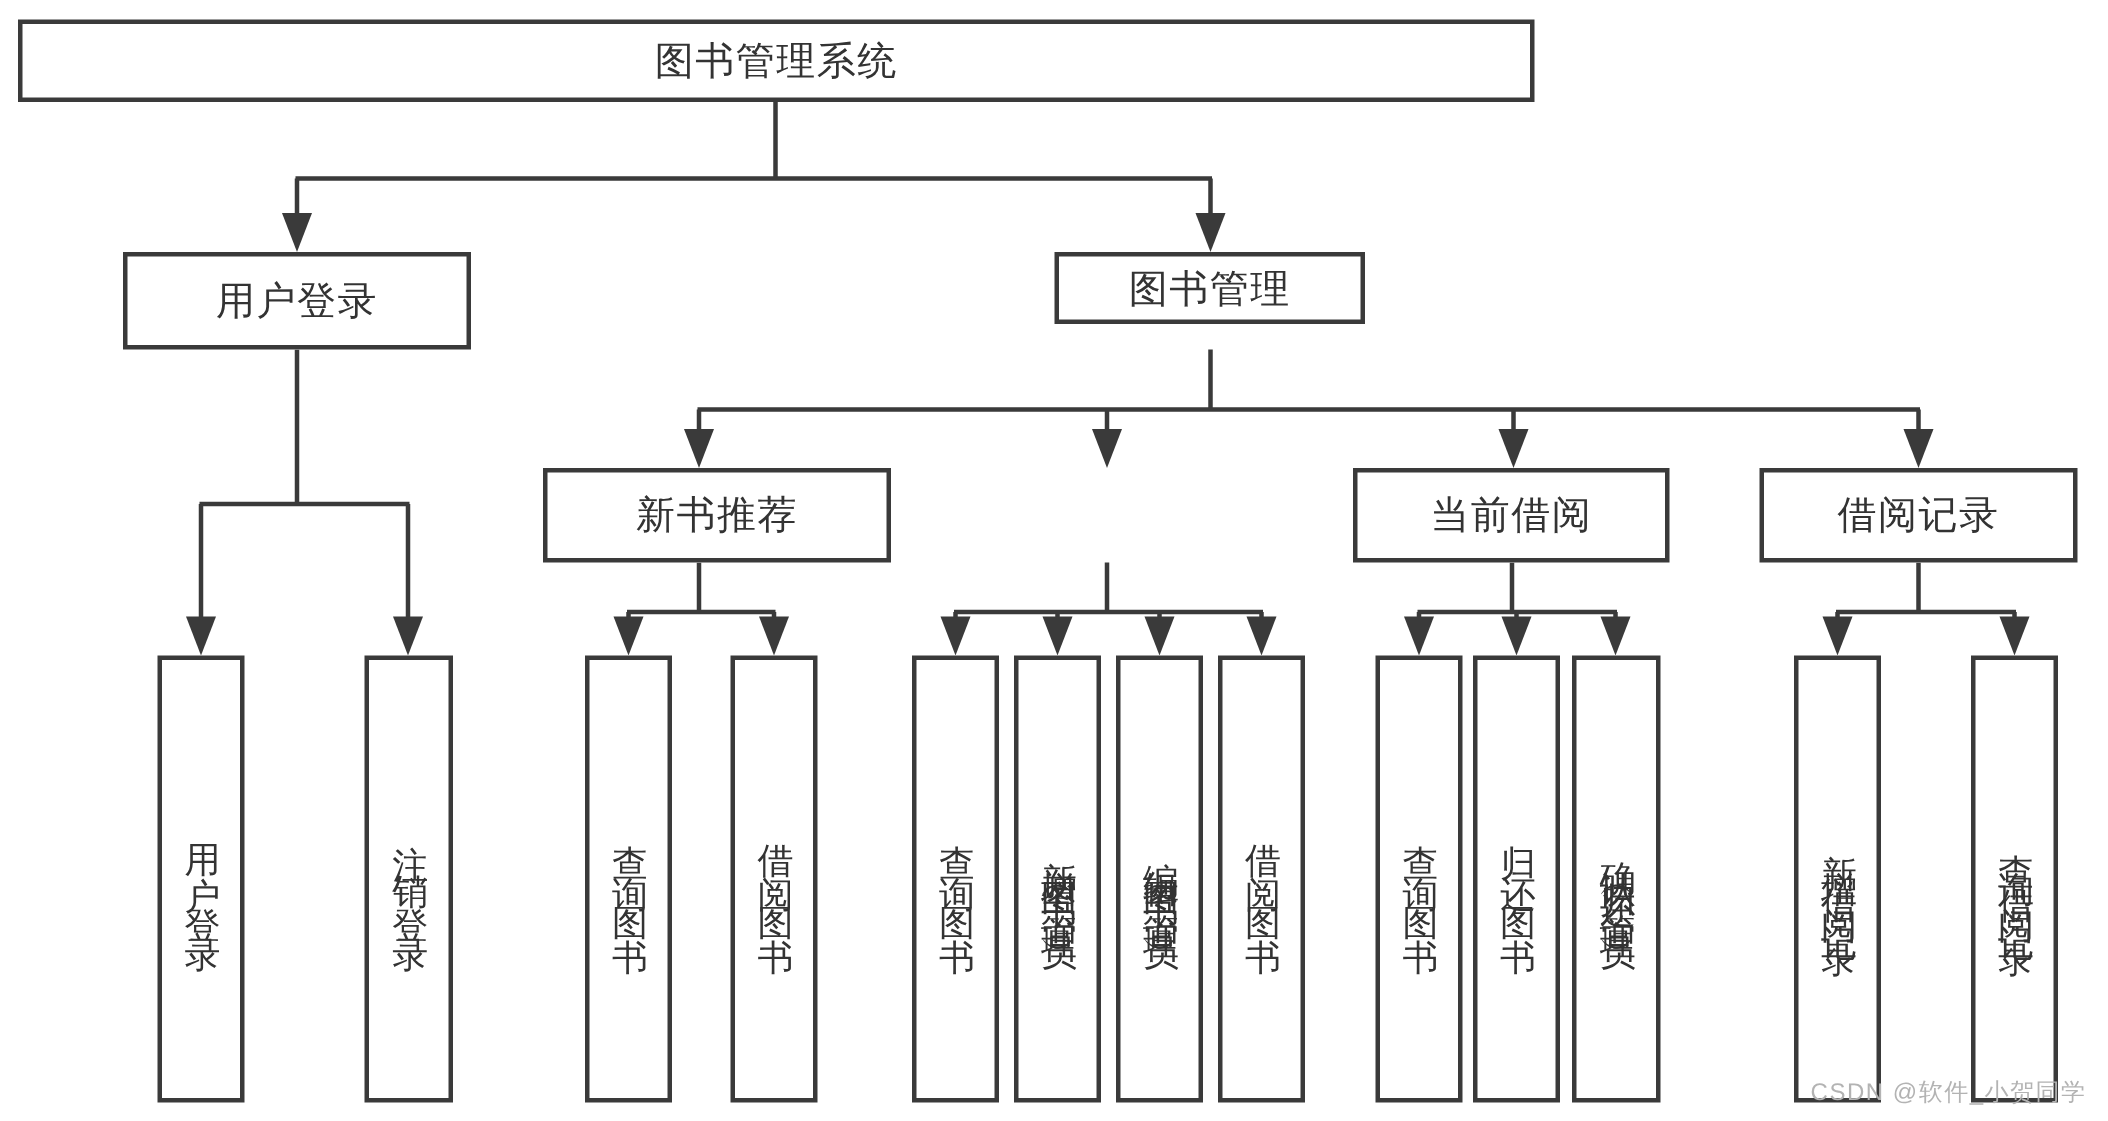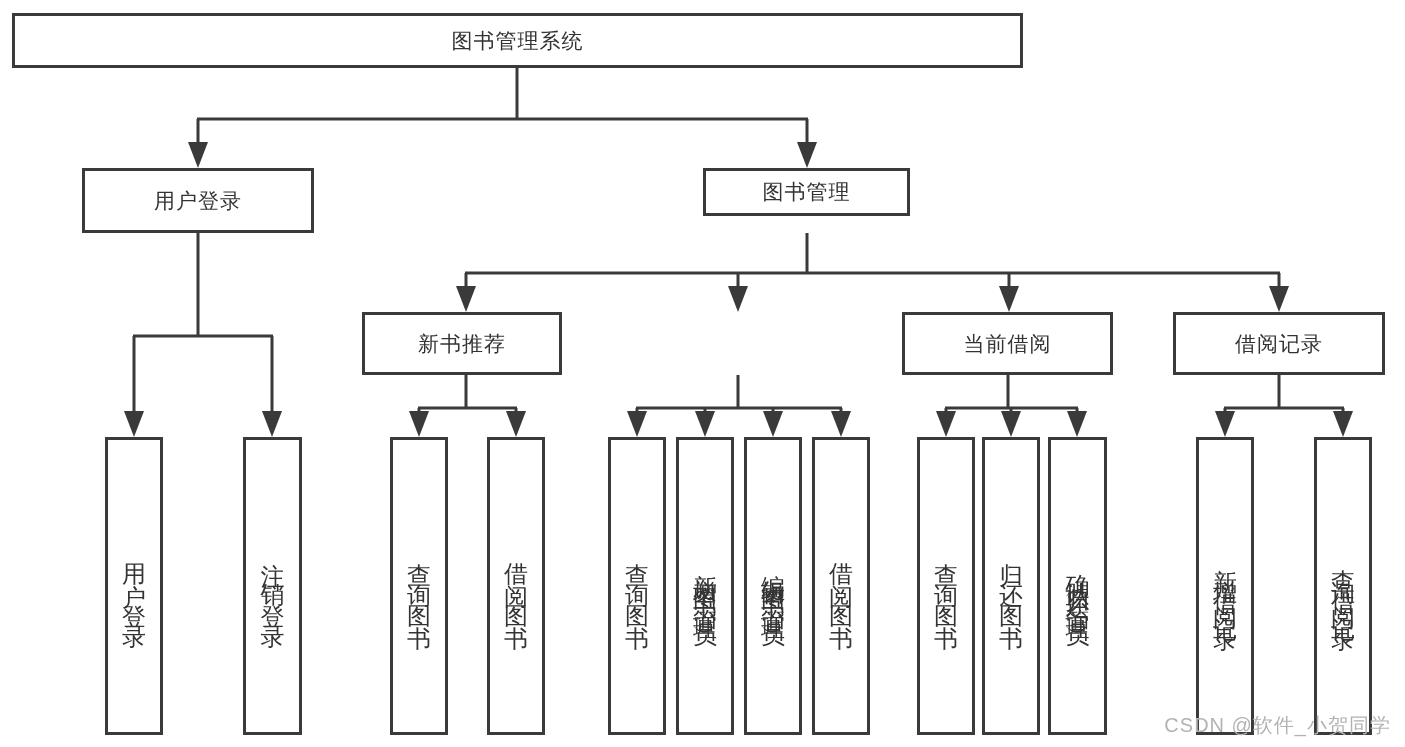--- a/index.html
+++ b/index.html
@@ -21,36 +21,36 @@
     position: absolute;
     box-sizing: border-box;
     border: 3px solid #3a3a3a;
     background: #ffffff;
     display: flex;
     align-items: center;
     justify-content: center;
     color: #333333;
     z-index: 2;
   }
-  .h-node { font-size: 21px; letter-spacing: 1px; }
+  .h-node { font-size: 26px; letter-spacing: 1px; }
   .v-node span {
     writing-mode: vertical-lr;
     text-orientation: mixed;
     font-size: 24px;
     line-height: 50px;
     white-space: nowrap;
   }
   .gap-lg { letter-spacing: 21px; }
   .gap-md { letter-spacing: 12px; }
   .gap-sm { letter-spacing: 7px; }
   .watermark {
     position: absolute;
     right: 14px;
     bottom: 8px;
-    font-size: 20px;
+    font-size: 16px;
     letter-spacing: 1px;
     color: #b3b3b3;
     z-index: 3;
   }
 </style>
 </head>
 <body>
 
 <div class="stage">
 
@@ -101,21 +101,21 @@
     <span>图书管理系统</span>
   </div>
 
   <div class="node h-node" style="left:82px;top:168px;width:232px;height:65px">
     <span>用户登录</span>
   </div>
   <div class="node h-node" style="left:703px;top:168px;width:207px;height:48px">
     <span>图书管理</span>
   </div>
 
-  <div class="node h-node" style="left:362px;top:312px;width:200px;height:63px">
+  <div class="node h-node" style="left:362px;top:312px;width:232px;height:63px">
     <span>新书推荐</span>
   </div>
   <div class="node h-node" style="left:1173px;top:312px;width:212px;height:63px">
     <span>借阅记录</span>
   </div>
   <div class="node h-node" style="left:902px;top:312px;width:211px;height:63px">
     <span>当前借阅</span>
   </div>
 
   <div class="node v-node" style="left:105px;top:437px;width:58px;height:298px">

